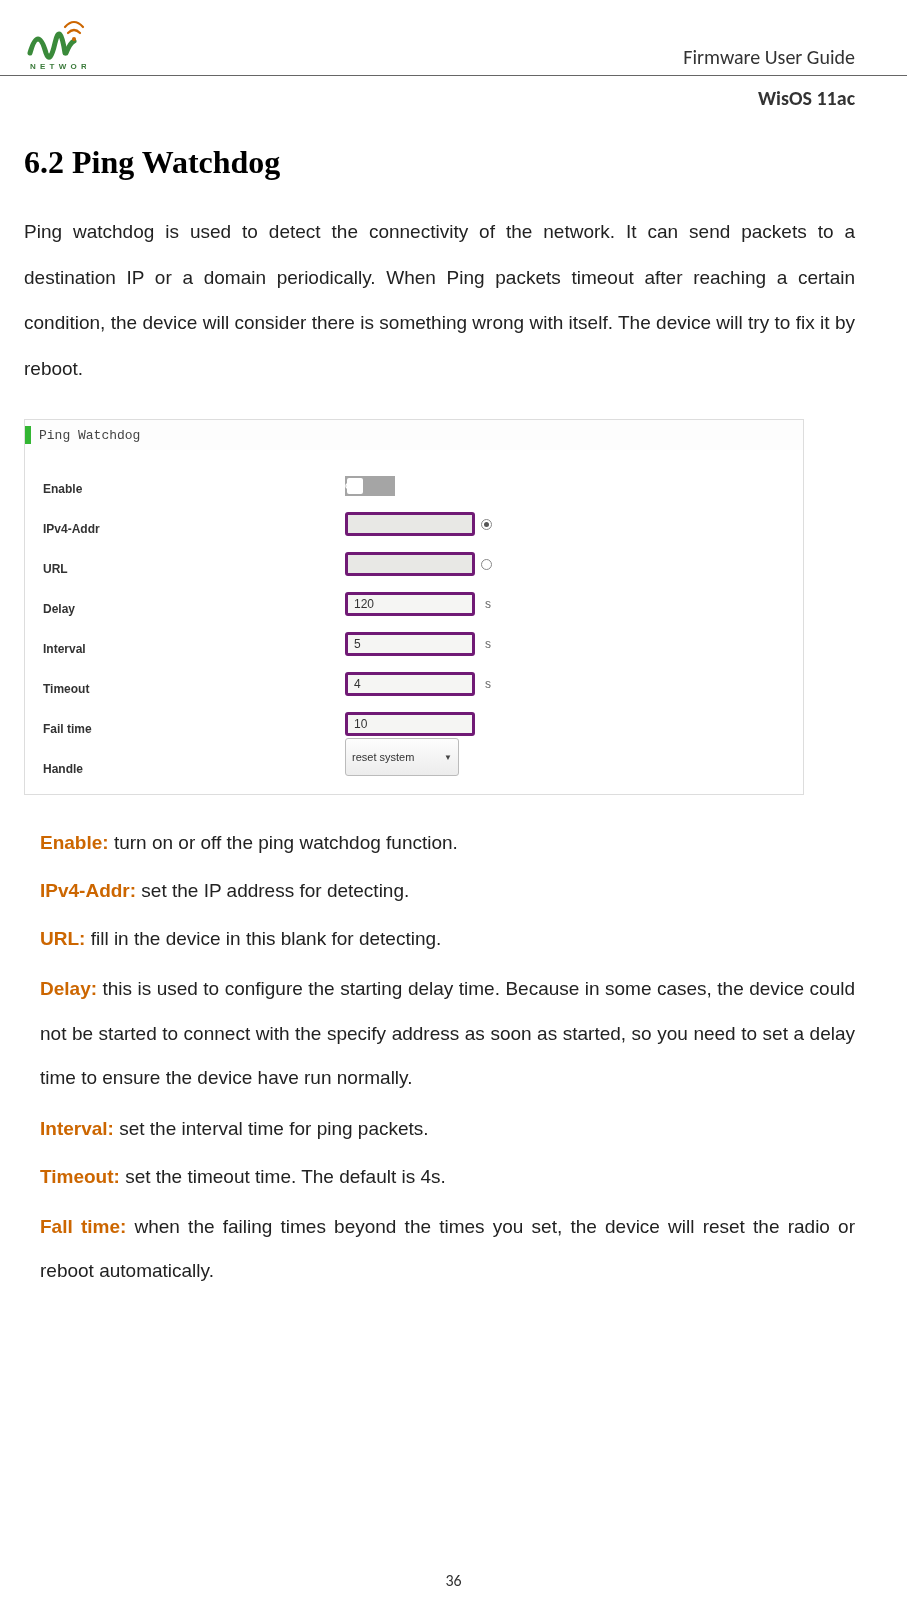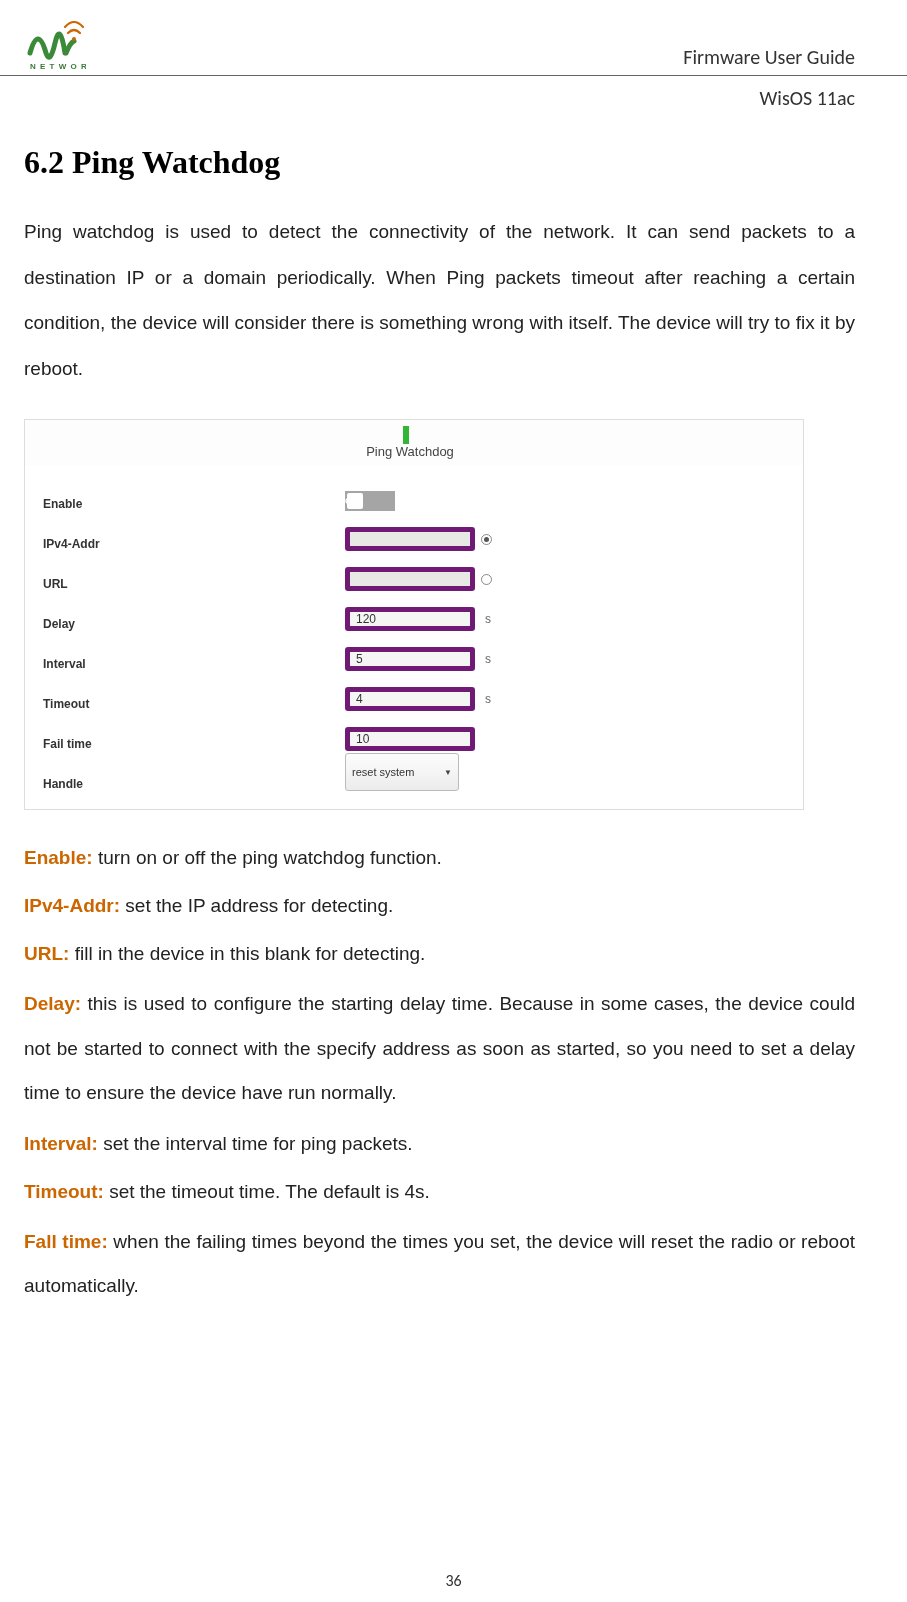--- a/index.html
+++ b/index.html
@@ -33,39 +33,41 @@
     .header-title {
       font-size: 20px;
       color: #333;
       padding-bottom: 6px;
     }
     .sub-header {
       text-align: right;
       padding: 10px 52px 0 0;
       font-size: 20px;
       color: #333;
+      font-weight: bold;
     }
     .content {
       padding: 18px 52px 0 24px;
     }
     .body-para {
       font-family: "Century Gothic", "Segoe UI", Arial, sans-serif;
       font-size: 19px;
       line-height: 2.4;
       text-align: justify;
       color: #222;
       margin-bottom: 28px;
     }
     .body-para-tight {
       font-family: "Century Gothic", "Segoe UI", Arial, sans-serif;
       font-size: 19px;
       line-height: 2.1;
       text-align: justify;
       color: #222;
       margin-bottom: 8px;
+      margin-left: 16px;
     }
     h2.section-heading {
       font-family: Liberation Serif, serif;
       font-size: 32px;
       font-weight: bold;
       color: #000;
       margin: 16px 0 28px 0;
     }
     .screenshot-panel {
       border: 1px solid #ddd;
@@ -73,22 +75,21 @@
       margin: 10px 0 28px 0;
       width: 780px;
     }
     .panel-header {
       display: flex;
       align-items: center;
       background: #fdfdfd;
       padding: 6px 8px 6px 0;
       font-size: 13px;
       color: #444;
-      font-family: Liberation Sans, sans-serif;
-      flex-direction: column;
+      font-family: Liberation Mono, monospace;
     }
     .green-bar {
       width: 6px;
       height: 18px;
       background: #33b633;
       margin-right: 8px;
     }
     .panel-body {
       padding: 6px 10px 18px 18px;
     }
@@ -128,21 +129,21 @@
       left: 2px;
       top: 2px;
       width: 16px;
       height: 16px;
       background: #fff;
       border-radius: 2px;
     }
     .text-input {
       width: 130px;
       height: 24px;
-      border: 5px solid #701a75;
+      border: 3px solid #701a75;
       border-radius: 3px;
       background: #f5f5f3;
       padding: 2px 6px;
       font-size: 12px;
       color: #333;
     }
     .text-input.disabled { background: #e8e8e5; }
     .radio {
       width: 11px;
       height: 11px;

